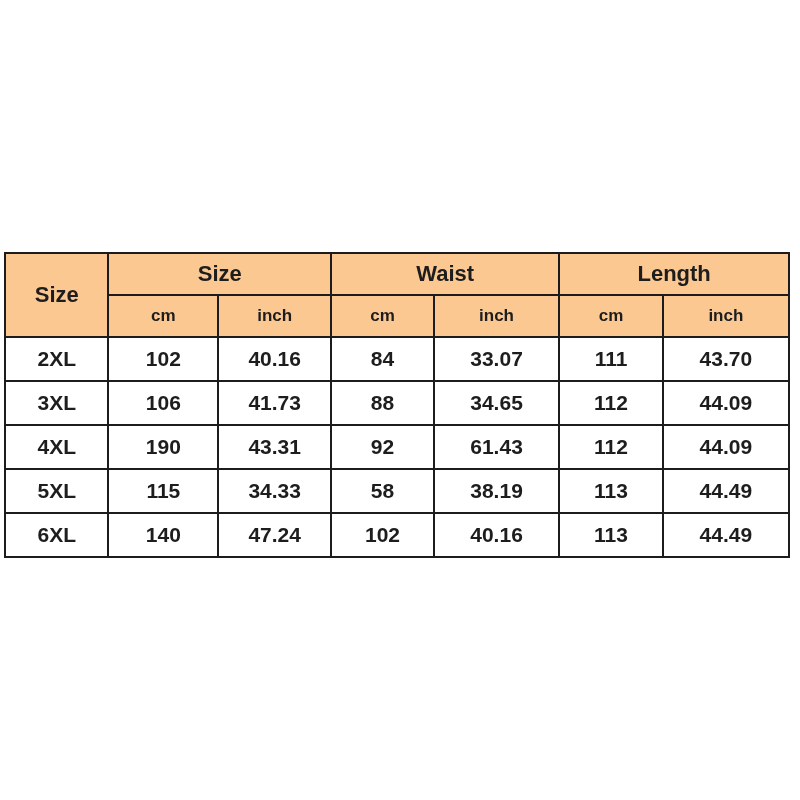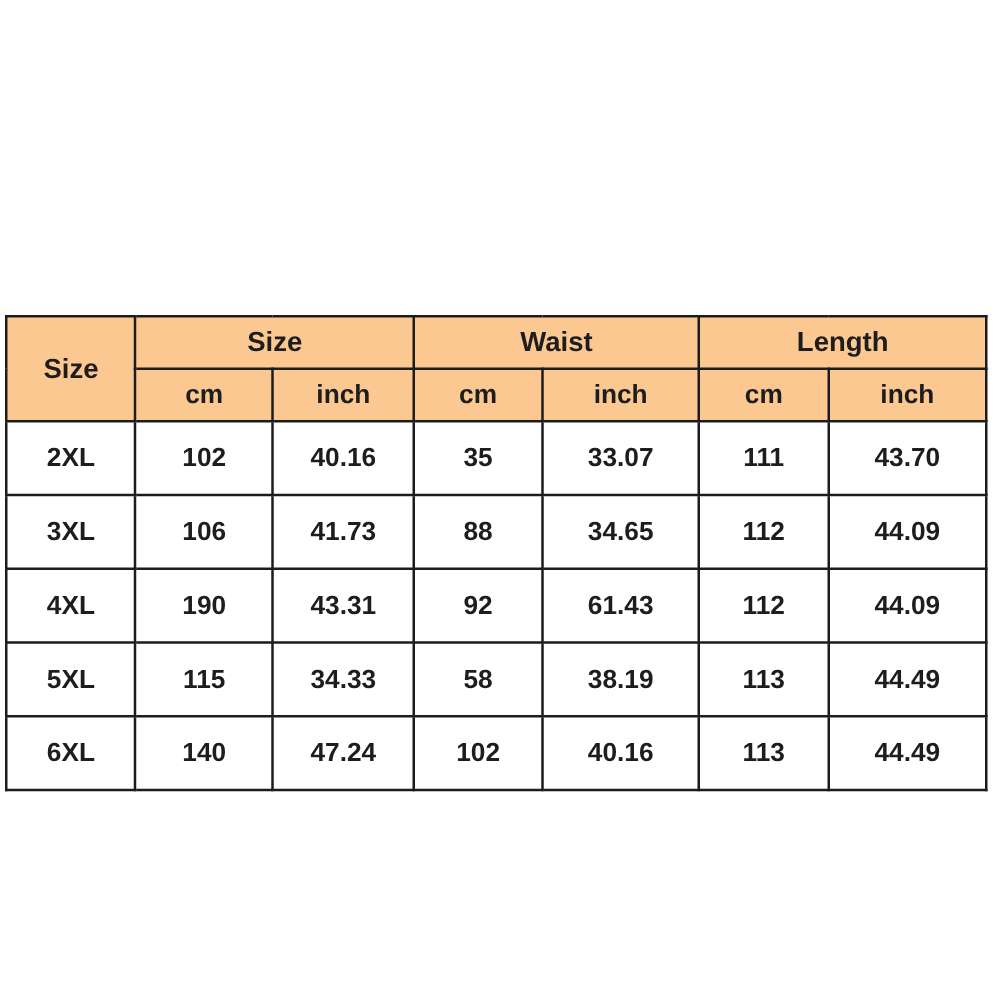--- a/index.html
+++ b/index.html
@@ -28,26 +28,26 @@
   table.size-chart th,
   table.size-chart td {
     border: 2px solid #1c1c1c;
     text-align: center;
     vertical-align: middle;
     font-weight: bold;
     color: #1d1d1d;
     padding: 0;
   }
   thead tr { height: 42px; }
-  tbody tr { height: 59px; margin-top: 32px; }
+  tbody tr { height: 44px; margin-top: 32px; }
   thead th {
     background: #fcc892;
     font-size: 22px;
   }
-  thead tr.units th { font-size: 21px; }
+  thead tr.units th { font-size: 17px; }
   tbody td {
     background: #ffffff;
     font-size: 21px;
   }
 </style>
 </head>
 <body>
 
 <div class="stage">
   <table class="size-chart">
@@ -74,21 +74,21 @@
         <th>inch</th>
         <th>cm</th>
         <th>inch</th>
       </tr>
     </thead>
     <tbody>
       <tr>
         <td>2XL</td>
         <td>102</td>
         <td>40.16</td>
-        <td>35</td>
+        <td>84</td>
         <td>33.07</td>
         <td>111</td>
         <td>43.70</td>
       </tr>
       <tr>
         <td>3XL</td>
         <td>106</td>
         <td>41.73</td>
         <td>88</td>
         <td>34.65</td>

